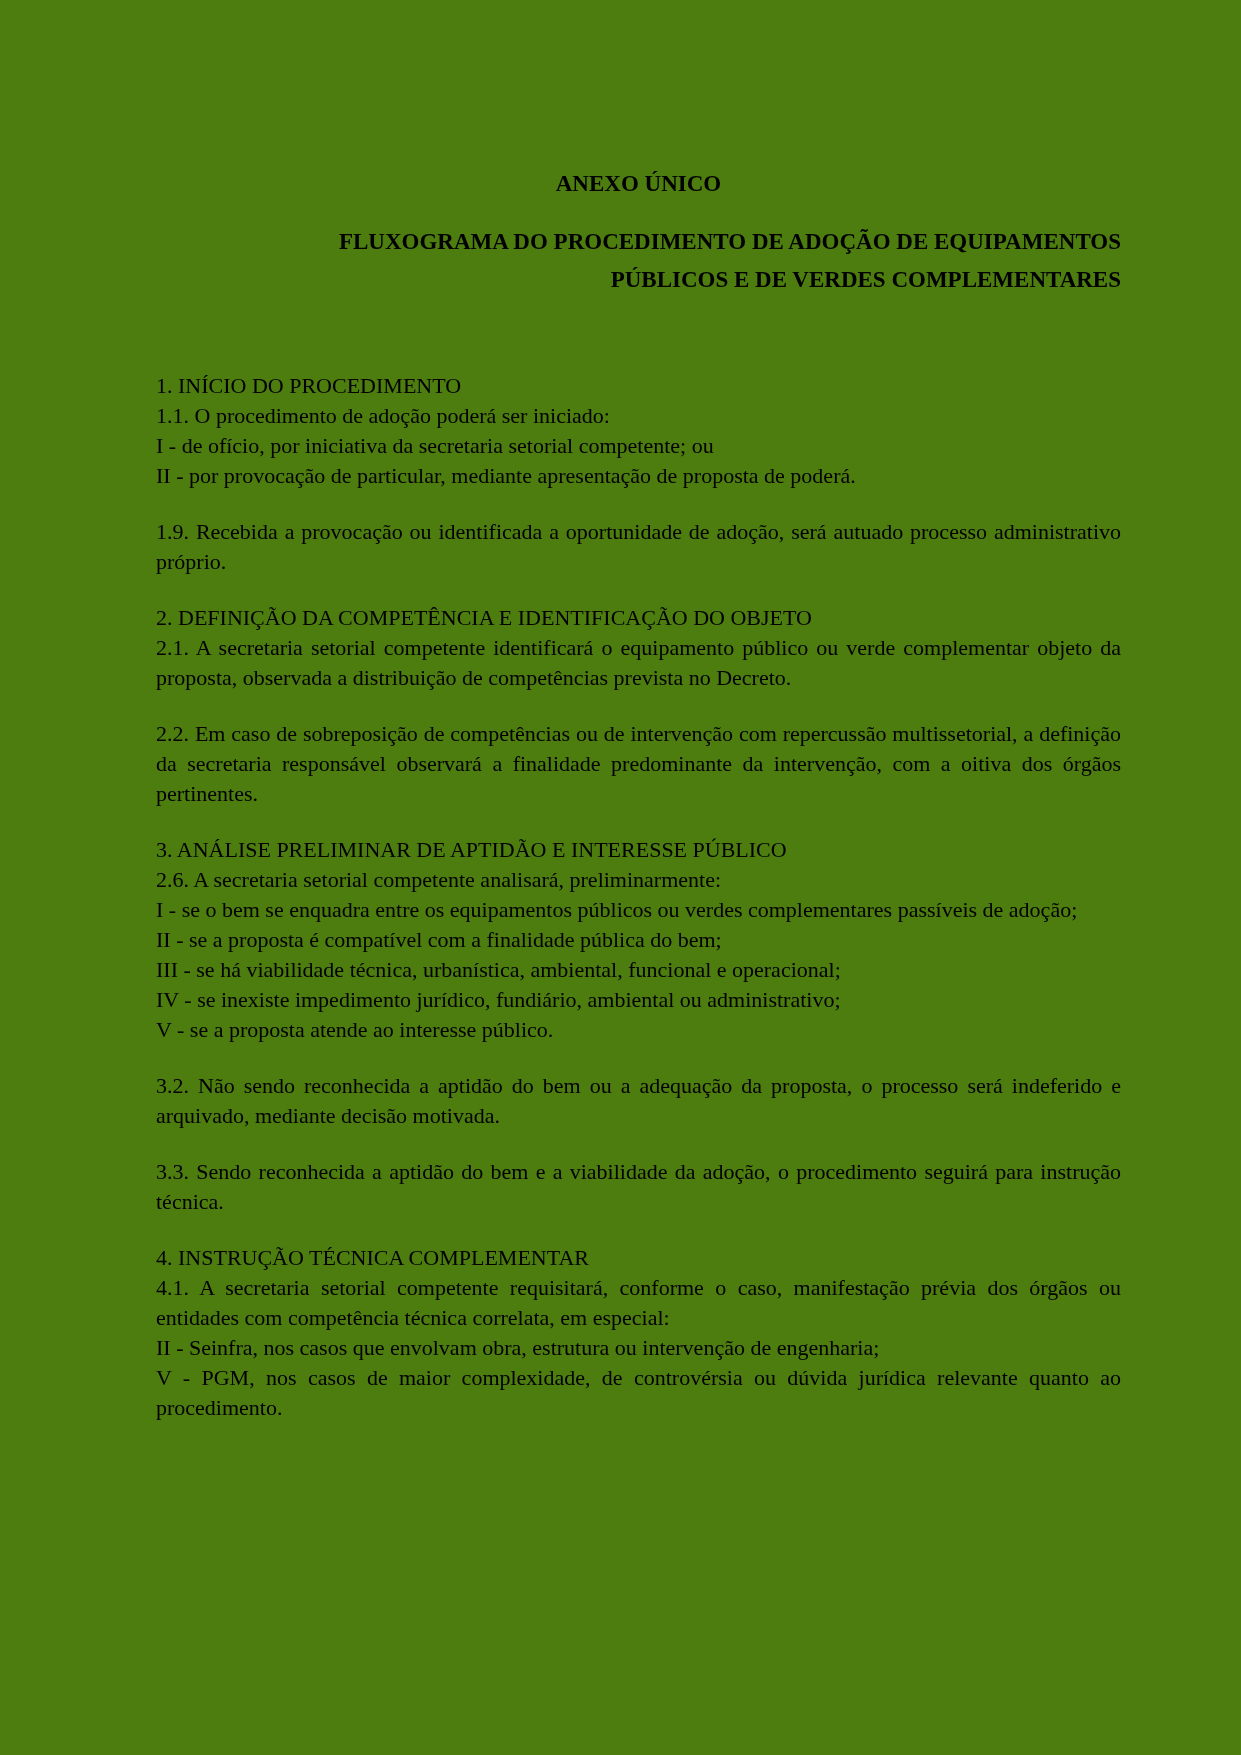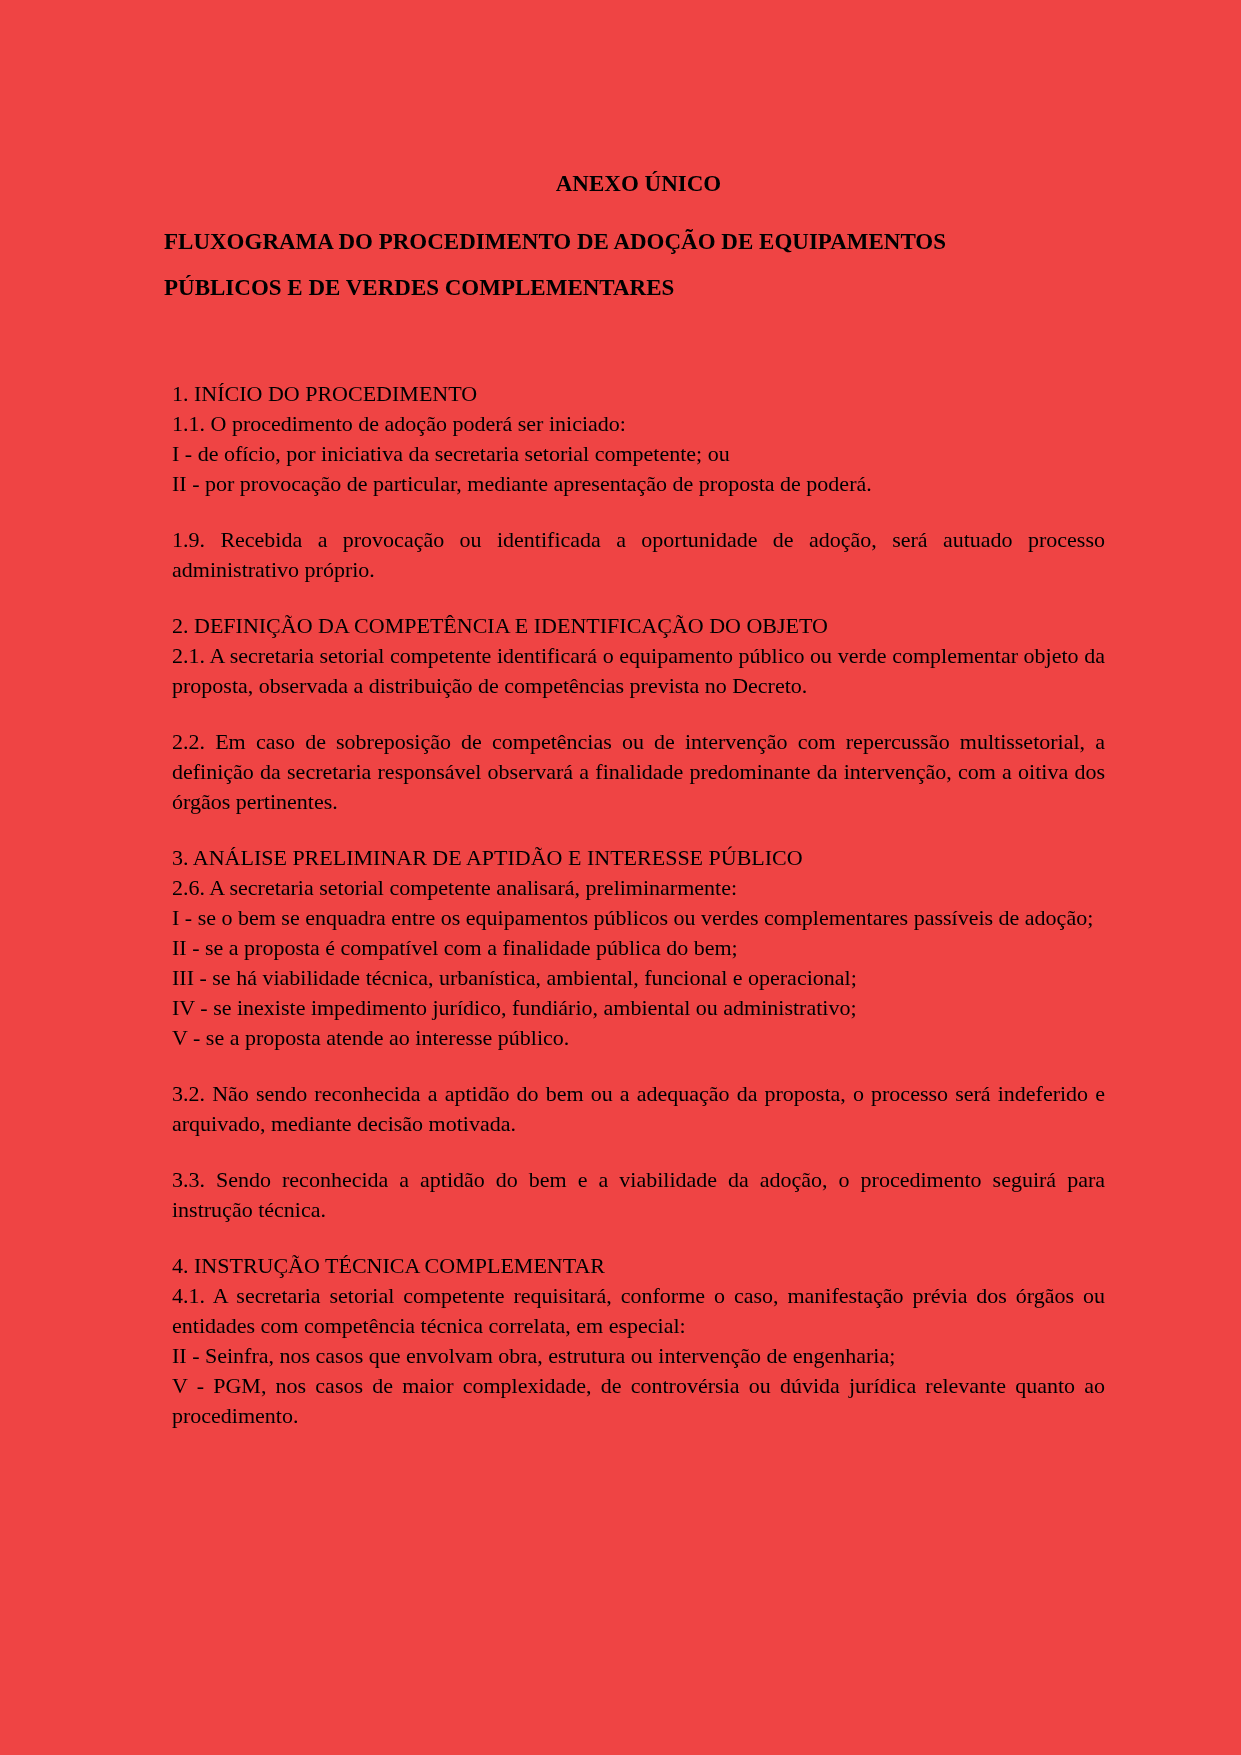--- a/index.html
+++ b/index.html
@@ -2,21 +2,21 @@
 <html lang="pt"><head>
 <meta charset="utf-8">
 <style>
   html, body { margin: 0; padding: 0; }
   body { background: #ffffff; }
 
   .page {
     position: relative;
     width: 1241px;
     height: 1755px;
-    background: #ef4444;
+    background: #4d7c0f;
     color: #000000;
     font-family: "Liberation Serif", "DejaVu Serif", serif;
     overflow: hidden;
   }
 
   .content {
     position: absolute;
     left: 156px;
     top: 0;
     width: 965px;
@@ -24,42 +24,42 @@
 
   .doc-heading {
     margin: 169px 0 0 0;
     text-align: center;
     font-weight: bold;
     font-size: 23px;
     line-height: 30px;
   }
 
   .doc-title {
-    margin: 8px;
-    text-align: left;
+    margin: 0;
+    text-align: right;
     font-weight: bold;
     font-size: 23px;
     line-height: 38px;
   }
   .doc-title.first { margin-top: 24px; }
 
   .body-text {
     margin-top: 72px;
     font-size: 22px;
     line-height: 30px;
   }
 
   .body-text p {
     margin: 0;
     text-align: justify;
   }
 
   .body-text p.gap { margin-top: 26px; }
 
-  section { margin: 16px; padding: 0; }
+  section { margin: 0; padding: 0; }
 </style>
 </head>
 <body>
 
 <div class="page">
   <main class="content">
 
     <h1 class="doc-heading">ANEXO ÚNICO</h1>
     <h2 class="doc-title first">FLUXOGRAMA DO PROCEDIMENTO DE ADOÇÃO DE EQUIPAMENTOS</h2>
     <h2 class="doc-title">PÚBLICOS E DE VERDES COMPLEMENTARES</h2>

